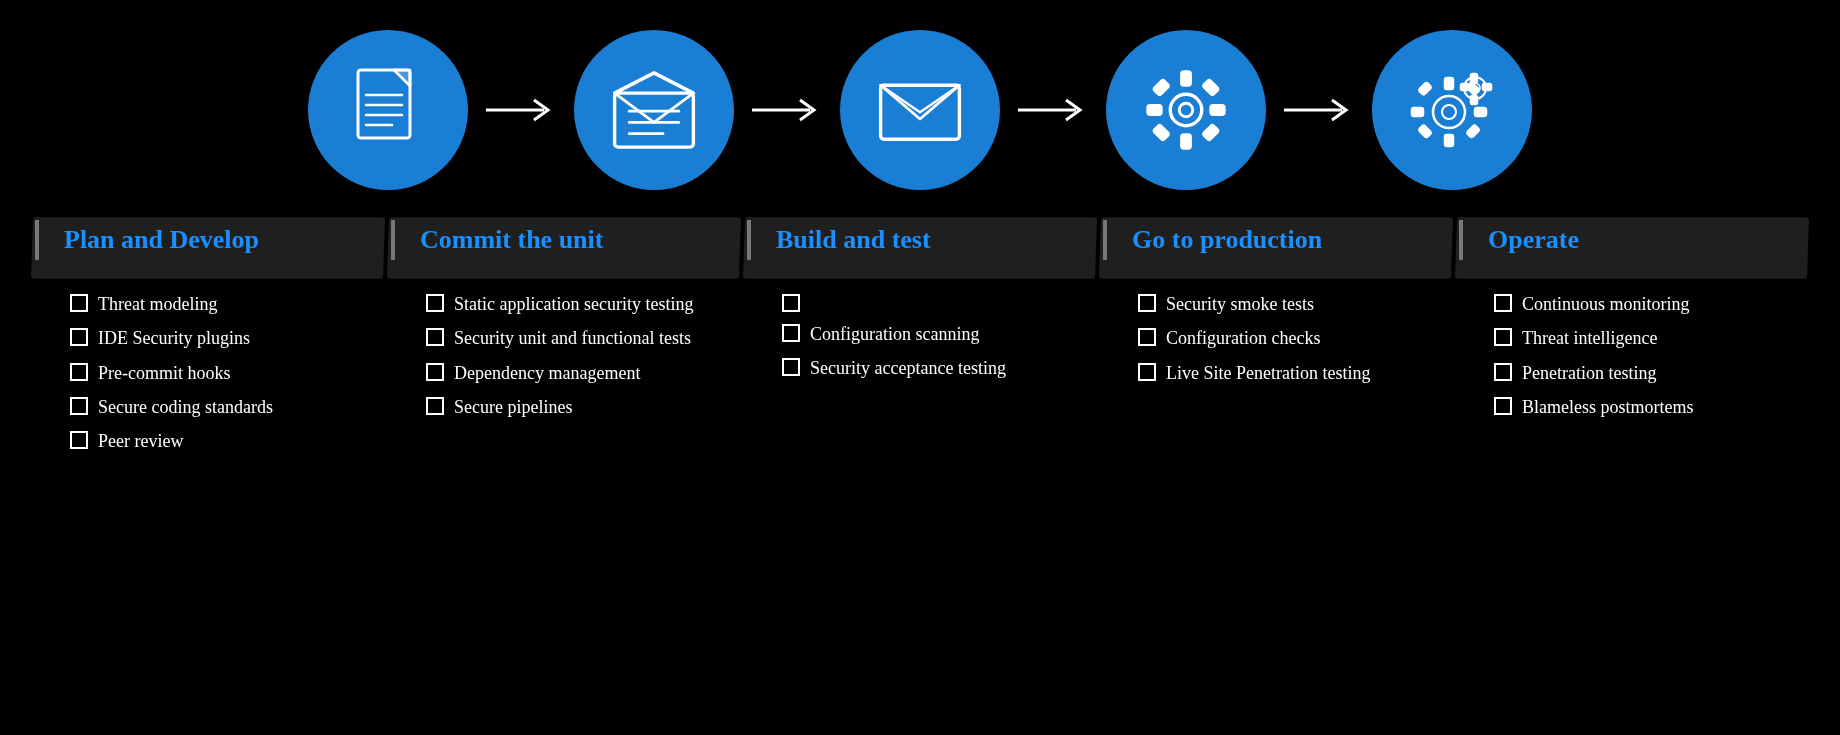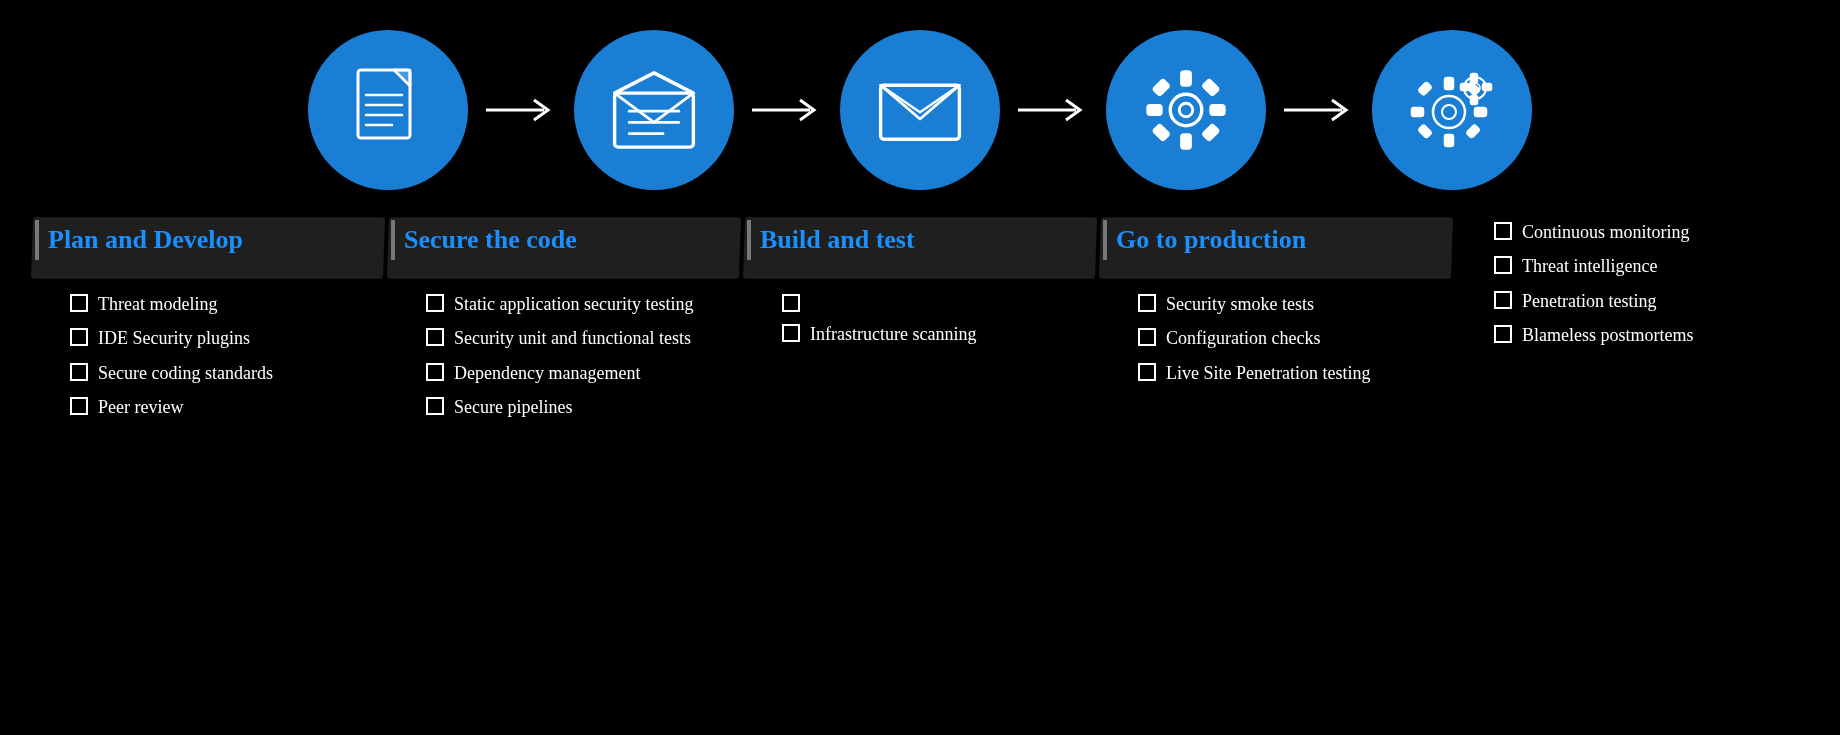--- a/index.html
+++ b/index.html
@@ -140,21 +140,21 @@
       background: rgba(255,255,255,0.12);
       transform: skewX(-2deg) scaleY(1.1);
       border-radius: 3px;
       z-index: 0;
     }
 
     .phase-title {
       position: relative;
       z-index: 1;
       background: none;
-      padding: 5px 8px;
+      padding: 5px 24px;
     }
   </style>
 </head>
 <body>
 
 <div class="top-row">
 
   <div class="circle">
     <svg viewBox="0 0 80 90">
 
@@ -272,32 +272,36 @@
       <li>
           <span class="checkbox"></span>
           <span>Threat modeling</span>
         </li>
       <li>
           <span class="checkbox"></span>
           <span>IDE Security plugins</span>
         </li>
       <li>
           <span class="checkbox"></span>
+          <span>Pre-commit hooks</span>
+        </li>
+      <li>
+          <span class="checkbox"></span>
           <span>Secure coding standards</span>
         </li>
       <li>
           <span class="checkbox"></span>
           <span>Peer review</span>
         </li>
     </ul>
   </div>
 
   <div class="column">
     <div class="title-wrapper">
-      <span class="phase-title">Secure the code</span>
+      <span class="phase-title">Commit the unit</span>
     </div>
     <ul class="checklist">
       <li>
           <span class="checkbox"></span>
           <span>Static application security testing</span>
         </li>
       <li>
           <span class="checkbox"></span>
           <span>Security unit and functional tests</span>
         </li>
@@ -315,21 +319,25 @@
   <div class="column">
     <div class="title-wrapper">
       <span class="phase-title">Build and test</span>
     </div>
     <ul class="checklist">
       <li>
           <span class="checkbox"></span>
         </li>
       <li>
           <span class="checkbox"></span>
-          <span>Infrastructure scanning</span>
+          <span>Configuration scanning</span>
+        </li>
+      <li>
+          <span class="checkbox"></span>
+          <span>Security acceptance testing</span>
         </li>
     </ul>
   </div>
 
   <div class="column">
     <div class="title-wrapper">
       <span class="phase-title">Go to production</span>
     </div>
     <ul class="checklist">
       <li>
@@ -341,20 +349,23 @@
           <span>Configuration checks</span>
         </li>
       <li>
           <span class="checkbox"></span>
           <span>Live Site Penetration testing</span>
         </li>
     </ul>
   </div>
 
   <div class="column">
+    <div class="title-wrapper">
+      <span class="phase-title">Operate</span>
+    </div>
     <ul class="checklist">
       <li>
           <span class="checkbox"></span>
           <span>Continuous monitoring</span>
         </li>
       <li>
           <span class="checkbox"></span>
           <span>Threat intelligence</span>
         </li>
       <li>

